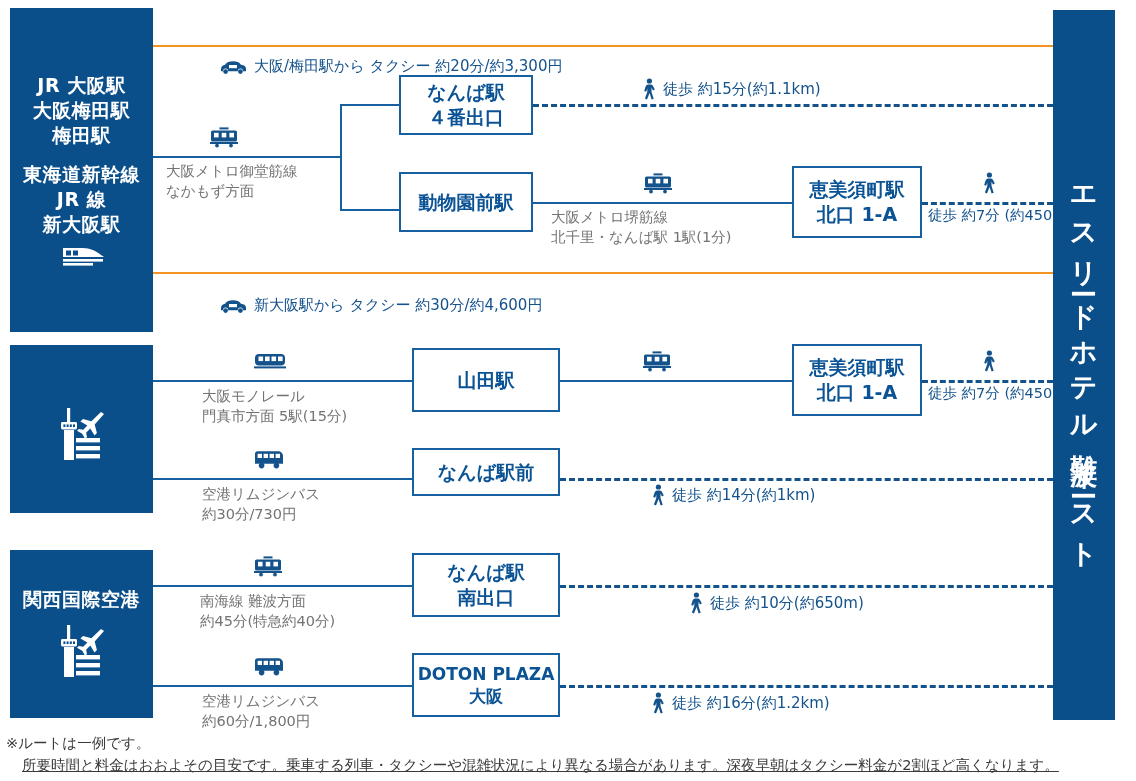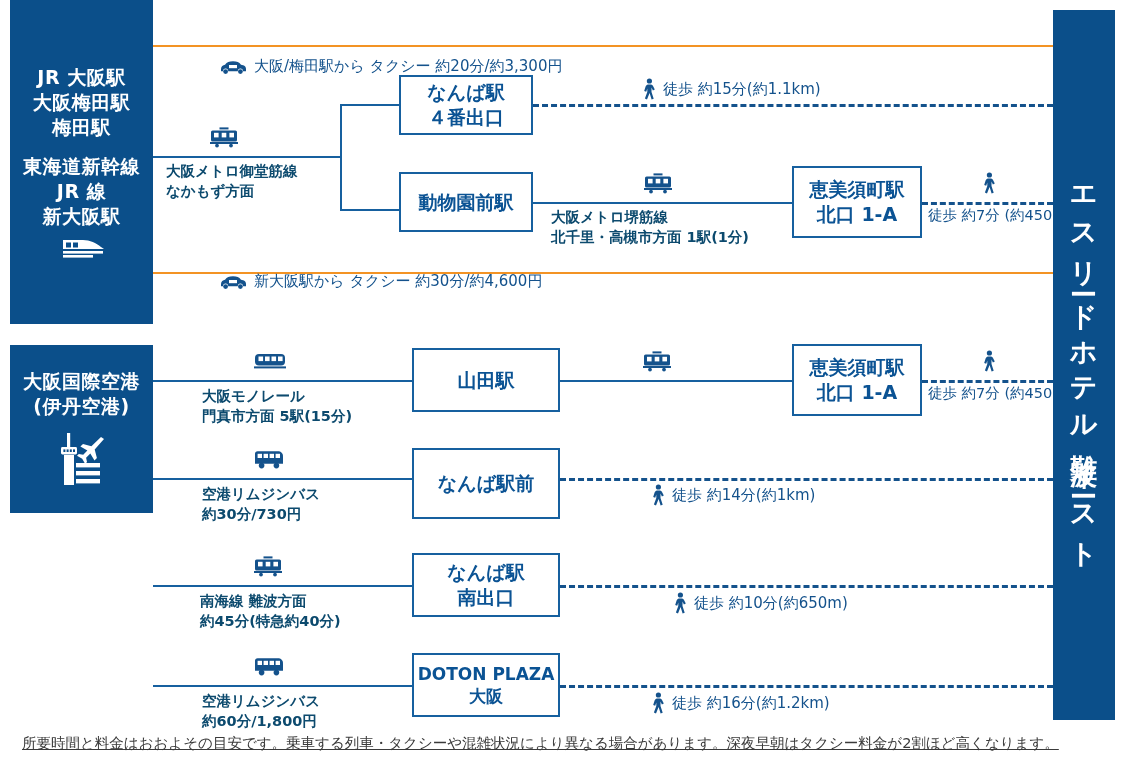--- a/index.html
+++ b/index.html
@@ -77,23 +77,23 @@
   .hline{position:absolute;height:0;border-top:2.5px solid #16609f;}
   .vline{position:absolute;width:0;border-left:2.5px solid #16609f;}
   .hline.dash{border-top:3px dashed #14528c;}
   .hline.orange{border-top:2.5px solid #f39324;}
 
   
   .leg-label{
     position:absolute;
     font-size:14.5px;
     line-height:1.38;
-    color:#0c4a6e;
+    color:#737373;
     white-space:pre-line;
-    font-weight:700;
+    font-weight:400;
   }
   .inline-label{
     position:absolute;
     font-size:15px;
     color:#14528c;
     white-space:nowrap;
     font-weight:500;
     display:flex;align-items:center;gap:6px;
   }
   .inline-label.stack{
@@ -111,21 +111,21 @@
     font-size:14.5px;
     line-height:1.55;
   }
   #footnotes .fn2{padding-left:16px;text-decoration:underline;}
 </style>
 </head>
 <body>
 
 <div id="root">
 
-  <div class="origin-panel" style="left:10px;top:0;width:143px;height:324px;">
+  <div class="origin-panel" style="left:10px;top:8px;width:143px;height:324px;">
     <div class="origin-title">JR 大阪駅
 大阪梅田駅
 梅田駅</div>
     <div class="origin-gap"></div>
     <div class="origin-title t2">東海道新幹線
 JR 線
 新大阪駅</div>
     <span class="icon" style="margin-top:8px;">
       <svg width="46" height="22" viewBox="0 0 46 22">
         <path fill="#ffffff" d="M4 3h20c7 0 13 3 18 7l3 2H4z"></path>
@@ -195,52 +195,50 @@
         <rect x="13.7" y="6.8" width="4.6" height="4.6" fill="#ffffff"></rect>
         <rect x="21.4" y="6.8" width="4.6" height="4.6" fill="#ffffff"></rect>
         <rect x="2" y="16" width="28" height="2" fill="#14528c"></rect>
         <circle cx="9" cy="19.6" r="1.9" fill="#14528c"></circle>
         <circle cx="23" cy="19.6" r="1.9" fill="#14528c"></circle>
         <rect x="11.5" y="1.4" width="9" height="2" fill="#14528c"></rect>
       </svg>
     </span>
   </div>
   <div class="leg-label" style="left:551px;top:207px;width:250px;">大阪メトロ堺筋線
-北千里・高槻市方面 1駅(1分)</div>
+北千里・なんば駅 1駅(1分)</div>
 
   <div class="station-box" style="left:792px;top:166px;width:130px;height:72px;">恵美須町駅
 北口 1-A</div>
   <div class="hline dash" style="left:922px;top:202px;width:131px;"></div>
   <div class="inline-label stack" style="left:928px;top:206px;width:120px;">
     <span>徒歩 約7分
 (約450m)</span>
   </div>
   <span class="icon abs" style="left:981px;top:172px;">
     <svg width="16" height="22" viewBox="0 0 16 22">
       <circle cx="8.4" cy="3" r="2.6" fill="#14528c"></circle>
       <path fill="#14528c" d="M7 6.4c-1.3.3-2 1-2.4 2.2L3.2 13l2 .7 1.1-3.1V14l-2.4 6.6 2.1.8L8.6 15l2 6.4 2.1-.6-2.2-6.8V9.6l1.4 2.9 1.9-1-1.8-3.6c-.5-1-1.4-1.5-2.5-1.5z"></path>
     </svg>
   </span>
 
   <div class="hline orange" style="left:153px;top:272px;width:900px;"></div>
-  <div class="inline-label" style="left:218px;top:272px;">
+  <div class="inline-label" style="left:218px;top:296px;">
     <span class="icon">
       <svg width="30" height="16" viewBox="0 0 30 16">
         <path fill="#14528c" d="M3 10c0-3 2-4 4-4.3C9 3 11 2.2 15 2.2s6 .8 8 3.5C26 6 28 7 28 10v2.2h-3a2.6 2.6 0 0 0-5.2 0h-9.6a2.6 2.6 0 0 0-5.2 0H3z"></path>
         <circle cx="7.6" cy="12.6" r="2.4" fill="#14528c"></circle>
         <circle cx="22.4" cy="12.6" r="2.4" fill="#14528c"></circle>
         <rect x="11" y="6" width="8" height="3.2" fill="#ffffff"></rect>
       </svg>
     </span>
     <span>新大阪駅から タクシー 約30分/約4,600円</span>
   </div>
 
   <div class="origin-panel" style="left:10px;top:345px;width:143px;height:168px;">
-    <div class="origin-title">大阪国際空港
-(伊丹空港)</div>
     <span class="icon" style="margin-top:12px;">
       <svg width="66" height="58" viewBox="0 0 66 58">
         <rect x="18" y="2" width="3.2" height="14" fill="#ffffff"></rect>
         <rect x="12" y="16" width="16" height="7.5" rx="1.4" fill="#ffffff"></rect>
         <rect x="14.4" y="18.4" width="2" height="2.6" fill="#0b4f8a"></rect>
         <rect x="17.6" y="18.4" width="2" height="2.6" fill="#0b4f8a"></rect>
         <rect x="20.8" y="18.4" width="2" height="2.6" fill="#0b4f8a"></rect>
         <rect x="24" y="18.4" width="2" height="2.6" fill="#0b4f8a"></rect>
         <rect x="15" y="24" width="10" height="30" fill="#ffffff"></rect>
         <path fill="#ffffff" d="M52 6l-9.6 9.2-8.4-2.2-2.6 2.4 7 4.2-4.2 4.2-4.4-.9-1.8 1.8 5.2 3 3 5.2 1.8-1.8-.9-4.4 4.2-4.2 4.2 7 2.4-2.6-2.2-8.4L55 8z"></path>
@@ -309,32 +307,50 @@
         <rect x="17.6" y="5.8" width="4.4" height="4.2" fill="#ffffff"></rect>
         <rect x="23.6" y="5.8" width="4.4" height="4.2" fill="#ffffff"></rect>
         <circle cx="9.6" cy="17.6" r="2.8" fill="#14528c"></circle>
         <circle cx="24.4" cy="17.6" r="2.8" fill="#14528c"></circle>
       </svg>
     </span>
   </div>
   <div class="leg-label" style="left:202px;top:484px;width:220px;">空港リムジンバス
 約30分/730円</div>
 
-  <div class="station-box" style="left:412px;top:448px;width:148px;height:71px;">なんば駅前</div>
+  <div class="station-box" style="left:412px;top:448px;width:148px;height:48px;">なんば駅前</div>
   <div class="hline dash" style="left:560px;top:478px;width:493px;"></div>
   <div class="inline-label" style="left:650px;top:484px;">
     <span class="icon">
       <svg width="16" height="22" viewBox="0 0 16 22">
         <circle cx="8.4" cy="3" r="2.6" fill="#14528c"></circle>
         <path fill="#14528c" d="M7 6.4c-1.3.3-2 1-2.4 2.2L3.2 13l2 .7 1.1-3.1V14l-2.4 6.6 2.1.8L8.6 15l2 6.4 2.1-.6-2.2-6.8V9.6l1.4 2.9 1.9-1-1.8-3.6c-.5-1-1.4-1.5-2.5-1.5z"></path>
       </svg>
     </span>
     <span>徒歩 約14分(約1km)</span>
   </div>
 
+  <div class="origin-panel" style="left:10px;top:550px;width:143px;height:168px;">
+    <div class="origin-title">関西国際空港</div>
+    <span class="icon" style="margin-top:10px;">
+      <svg width="66" height="58" viewBox="0 0 66 58">
+        <rect x="18" y="2" width="3.2" height="14" fill="#ffffff"></rect>
+        <rect x="12" y="16" width="16" height="7.5" rx="1.4" fill="#ffffff"></rect>
+        <rect x="14.4" y="18.4" width="2" height="2.6" fill="#0b4f8a"></rect>
+        <rect x="17.6" y="18.4" width="2" height="2.6" fill="#0b4f8a"></rect>
+        <rect x="20.8" y="18.4" width="2" height="2.6" fill="#0b4f8a"></rect>
+        <rect x="24" y="18.4" width="2" height="2.6" fill="#0b4f8a"></rect>
+        <rect x="15" y="24" width="10" height="30" fill="#ffffff"></rect>
+        <path fill="#ffffff" d="M52 6l-9.6 9.2-8.4-2.2-2.6 2.4 7 4.2-4.2 4.2-4.4-.9-1.8 1.8 5.2 3 3 5.2 1.8-1.8-.9-4.4 4.2-4.2 4.2 7 2.4-2.6-2.2-8.4L55 8z"></path>
+        <rect x="27" y="32" width="24" height="4.4" fill="#ffffff"></rect>
+        <rect x="27" y="40" width="24" height="4.4" fill="#ffffff"></rect>
+        <rect x="27" y="48" width="24" height="4.4" fill="#ffffff"></rect>
+      </svg>
+    </span>
+  </div>
 
   <div class="hline" style="left:153px;top:585px;width:260px;"></div>
   <div class="inline-label" style="left:252px;top:555px;">
     <span class="icon">
       <svg width="32" height="22" viewBox="0 0 32 22">
         <rect x="3" y="4.5" width="26" height="11" rx="1.6" fill="#14528c"></rect>
         <rect x="6" y="6.8" width="4.6" height="4.6" fill="#ffffff"></rect>
         <rect x="13.7" y="6.8" width="4.6" height="4.6" fill="#ffffff"></rect>
         <rect x="21.4" y="6.8" width="4.6" height="4.6" fill="#ffffff"></rect>
         <rect x="2" y="16" width="28" height="2" fill="#14528c"></rect>
@@ -343,21 +359,21 @@
         <rect x="11.5" y="1.4" width="9" height="2" fill="#14528c"></rect>
       </svg>
     </span>
   </div>
   <div class="leg-label" style="left:200px;top:591px;width:225px;">南海線 難波方面
 約45分(特急約40分)</div>
 
   <div class="station-box" style="left:412px;top:553px;width:148px;height:64px;">なんば駅
 南出口</div>
   <div class="hline dash" style="left:560px;top:585px;width:493px;"></div>
-  <div class="inline-label" style="left:672px;top:592px;">
+  <div class="inline-label" style="left:688px;top:592px;">
     <span class="icon">
       <svg width="16" height="22" viewBox="0 0 16 22">
         <circle cx="8.4" cy="3" r="2.6" fill="#14528c"></circle>
         <path fill="#14528c" d="M7 6.4c-1.3.3-2 1-2.4 2.2L3.2 13l2 .7 1.1-3.1V14l-2.4 6.6 2.1.8L8.6 15l2 6.4 2.1-.6-2.2-6.8V9.6l1.4 2.9 1.9-1-1.8-3.6c-.5-1-1.4-1.5-2.5-1.5z"></path>
       </svg>
     </span>
     <span>徒歩 約10分(約650m)</span>
   </div>
 
   <div class="hline" style="left:153px;top:685px;width:260px;"></div>
@@ -388,16 +404,17 @@
       </svg>
     </span>
     <span>徒歩 約16分(約1.2km)</span>
   </div>
 
   <div id="hotel-bar">
     <span class="vtext">エスリードホテル難波イースト</span>
   </div>
 
   <div id="footnotes">
+    <div class="fn1">※ルートは一例です。</div>
     <div class="fn2">所要時間と料金はおおよその目安です。乗車する列車・タクシーや混雑状況により異なる場合があります。深夜早朝はタクシー料金が2割ほど高くなります。</div>
   </div>
 
 </div>
 
 </body></html>

